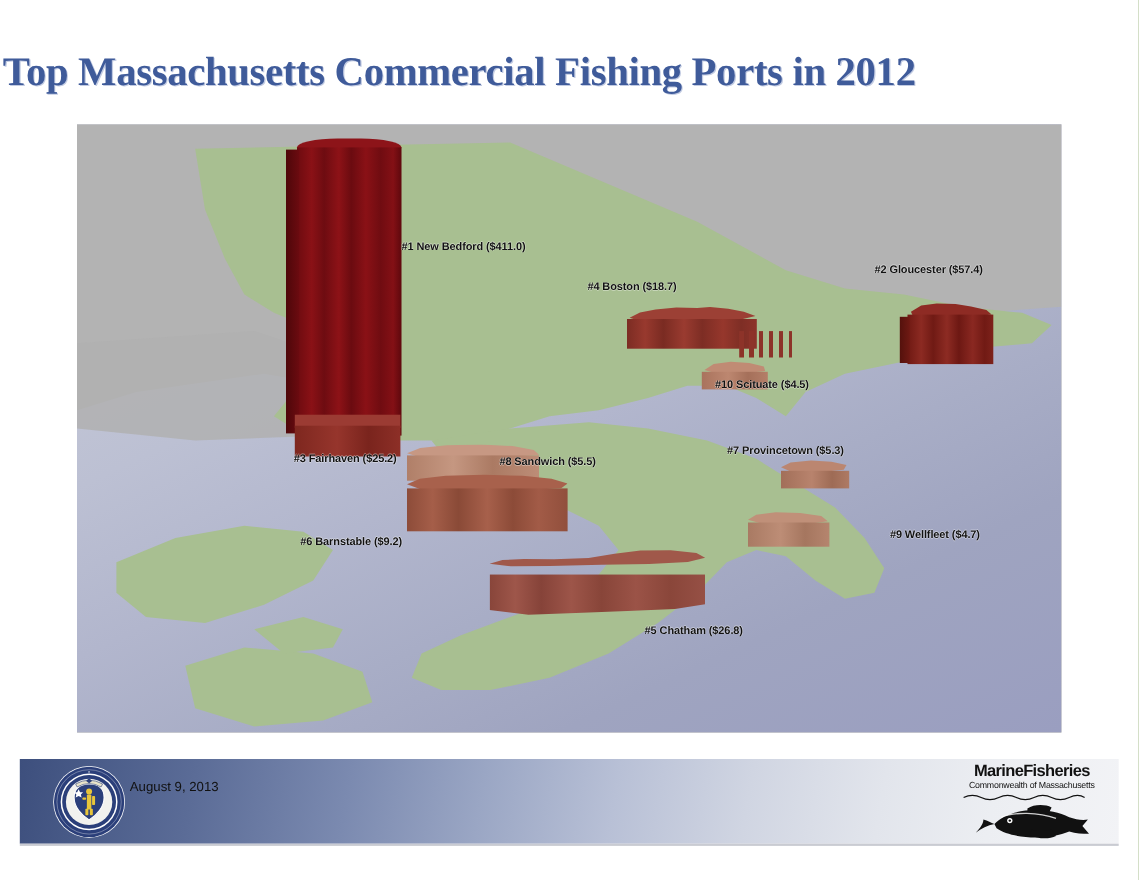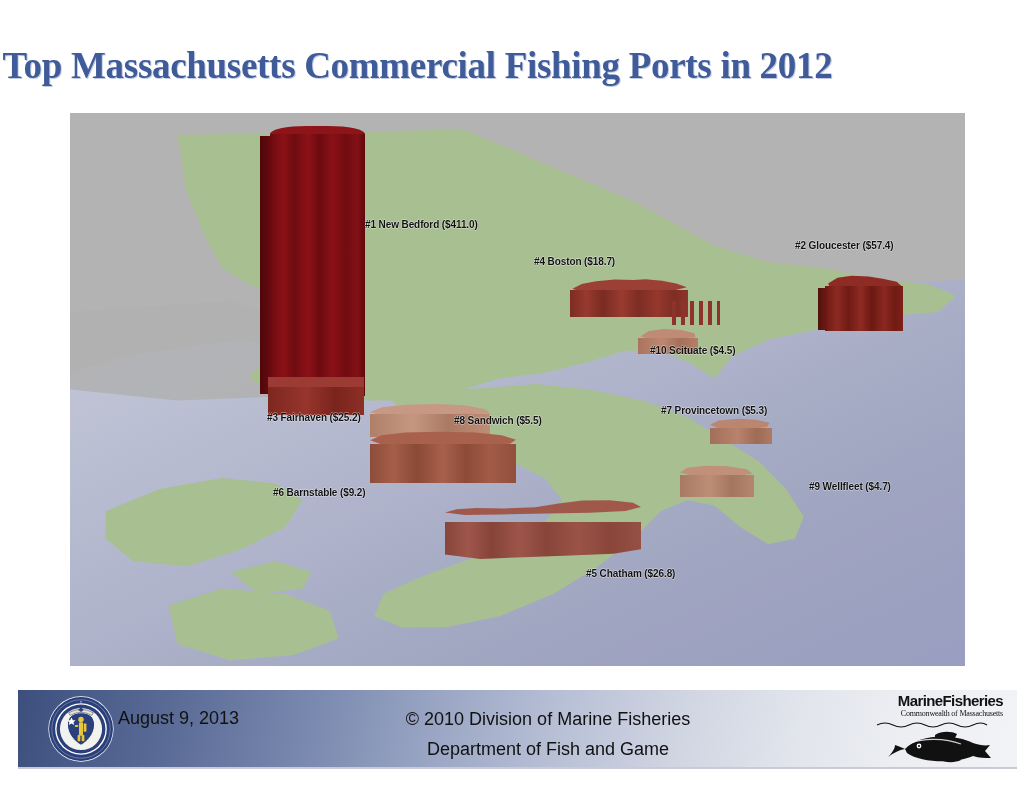--- a/index.html
+++ b/index.html
@@ -127,45 +127,45 @@
     width:999px;height:77px;
     background:linear-gradient(100deg,
         #3d4f7d 0%, #4a5c89 7%, #5b6c97 16%,
         #7b8ab0 30%, #9aa6c4 42%,
         #b8c0d6 54%, #d0d5e2 66%,
         #e2e5ec 78%, #eceef2 88%, #f2f3f6 100%);
     border-bottom:2px solid #c9cbd2;
   }
   #footer-date{
     position:absolute;left:100px;top:18px;
-    font-size:18px;color:#111;
+    font-size:12px;color:#111;
     font-family:"Liberation Sans", sans-serif;
   }
   #footer-copy{
     position:absolute;left:330px;top:14px;
     width:400px;text-align:center;
     font-size:18px;color:#111;line-height:30px;
     font-family:"Liberation Sans", sans-serif;
   }
   #footer-copy div{white-space:nowrap;}
   #seal{
     position:absolute;left:29px;top:4px;
     width:68px;height:70px;
   }
   #logo-mf{
     position:absolute;right:14px;top:3px;
-    width:130px;text-align:right;
+    width:130px;text-align:center;
   }
   #logo-mf .mf-title{
     font-family:"Liberation Sans", sans-serif;
     font-weight:bold;font-size:15px;color:#111;
     letter-spacing:-0.6px;line-height:16px;
   }
   #logo-mf .mf-sub{
-    font-family:Liberation Serif, serif;
+    font-family:Liberation Sans, sans-serif;
     font-size:8px;color:#111;letter-spacing:-0.2px;
     line-height:10px;
   }
 </style>
 </head>
 <body>
 
 <div id="slide-title">Top Massachusetts Commercial Fishing Ports in 2012</div>
 
 <div id="map-figure">
@@ -272,24 +272,20 @@
     <g fill="#ffffff" font-family="'Liberation Sans',sans-serif" font-size="5.4" font-weight="bold">
       <text x="50" y="13" text-anchor="middle">*</text>
     </g>
     <g stroke="#ffffff" stroke-width="0.6" fill="none" opacity=".75">
       <circle cx="50" cy="50" r="43"></circle>
     </g>
   </svg>
 
   <div id="footer-date">August 9, 2013</div>
 
-  <div id="footer-copy">
-    <div>© 2010 Division of Marine Fisheries</div>
-    <div>Department of Fish and Game</div>
-  </div>
 
   <div id="logo-mf">
     <div class="mf-title">MarineFisheries</div>
     <div class="mf-sub">Commonwealth of Massachusetts</div>
     <svg width="128" height="46" viewBox="0 0 128 46">
       <path d="M2 6 q8 -4 16 0 q8 4 16 0 q8 -4 16 0 q8 4 16 0 q8 -4 16 0 q8 4 16 0 q8 -4 14 0" stroke="#111" stroke-width="1.1" fill="none"></path>
       <path d="M30 30 C44 15 78 14 98 24 C104 26 110 27 115 26 L110 32 L116 39 C110 39 104 39 98 37 C80 45 46 44 32 34 Z" fill="#111"></path>
       <path d="M60 16 C66 12 76 12 82 15 L78 23 C72 20 66 20 60 22 Z" fill="#111"></path>
       <path d="M62 40 C70 44 80 44 86 41 L82 35 C76 37 70 37 64 35 Z" fill="#111"></path>
       <path d="M30 30 C24 31 18 34 13 38 C18 33 20 29 20 26 C24 27 27 29 30 30 Z" fill="#111"></path>

